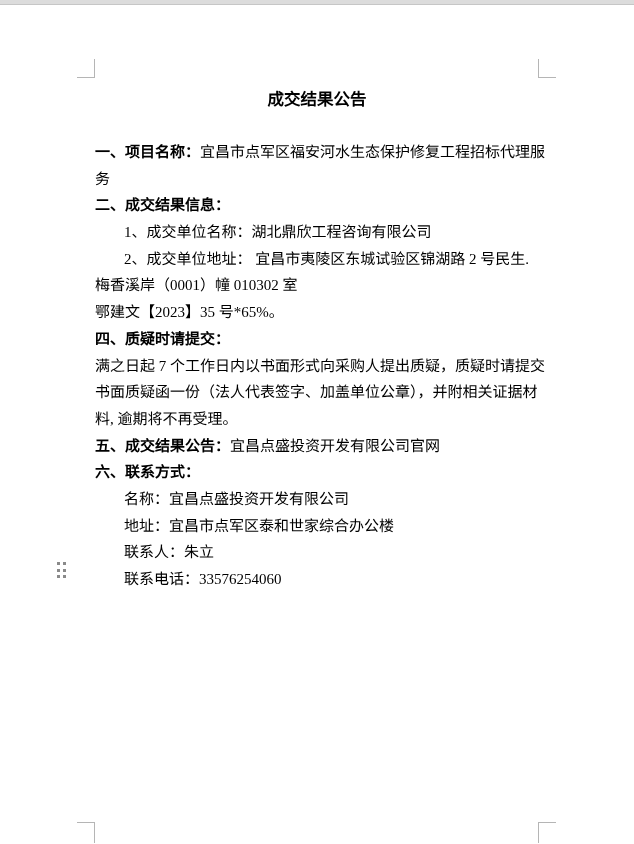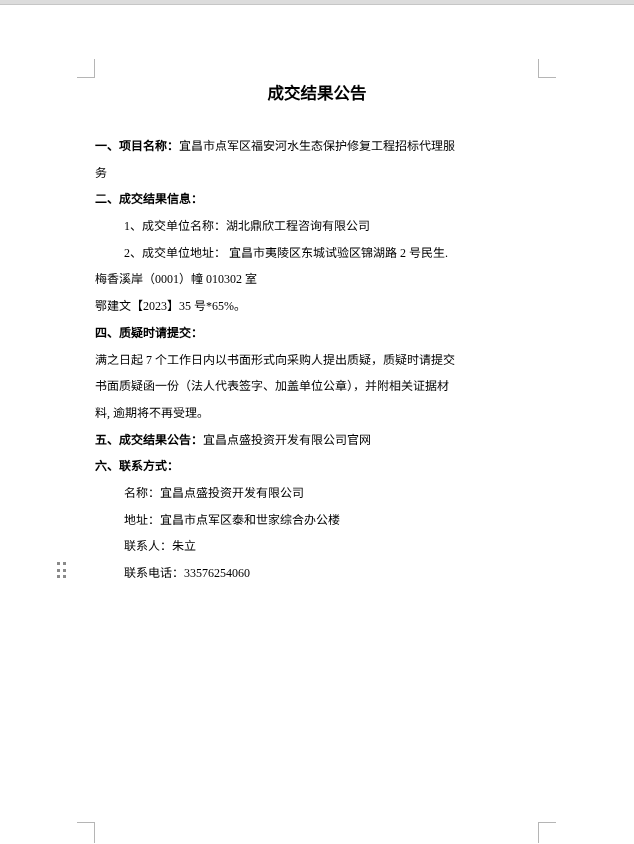--- a/index.html
+++ b/index.html
@@ -23,27 +23,27 @@
   .mark.bl{left:77px;top:822px;height:21px;border-right:1px solid #b5b5b5;border-top:1px solid #b5b5b5;}
   .mark.br{left:538px;top:822px;height:21px;border-left:1px solid #b5b5b5;border-top:1px solid #b5b5b5;}
   
   .handle{
     position:absolute;left:57px;top:562px;
     display:grid;grid-template-columns:3px 3px;gap:3.5px 3px;
     cursor:grab;
   }
   .handle i{display:block;width:3px;height:3px;background:#8a8a8a;}
   
-  .content{position:absolute;left:95px;top:80px;width:444px;}
+  .content{position:absolute;left:95px;top:86px;width:444px;}
   .title{
     height:28px;line-height:28px;margin-bottom:25px;
     text-align:center;font-weight:bold;font-size:16.5px;
     white-space:nowrap;
   }
-  .line{height:26.7px;line-height:26.7px;font-size:12px;white-space:nowrap;}
+  .line{height:26.7px;line-height:26.7px;font-size:15px;white-space:nowrap;}
   .ind{padding-left:29px;}
   .right{text-align:right;}
   .b{font-weight:bold;}
   .spacer{height:26.7px;}
 </style>
 </head>
 <body>
 
 <div class="page">
 

